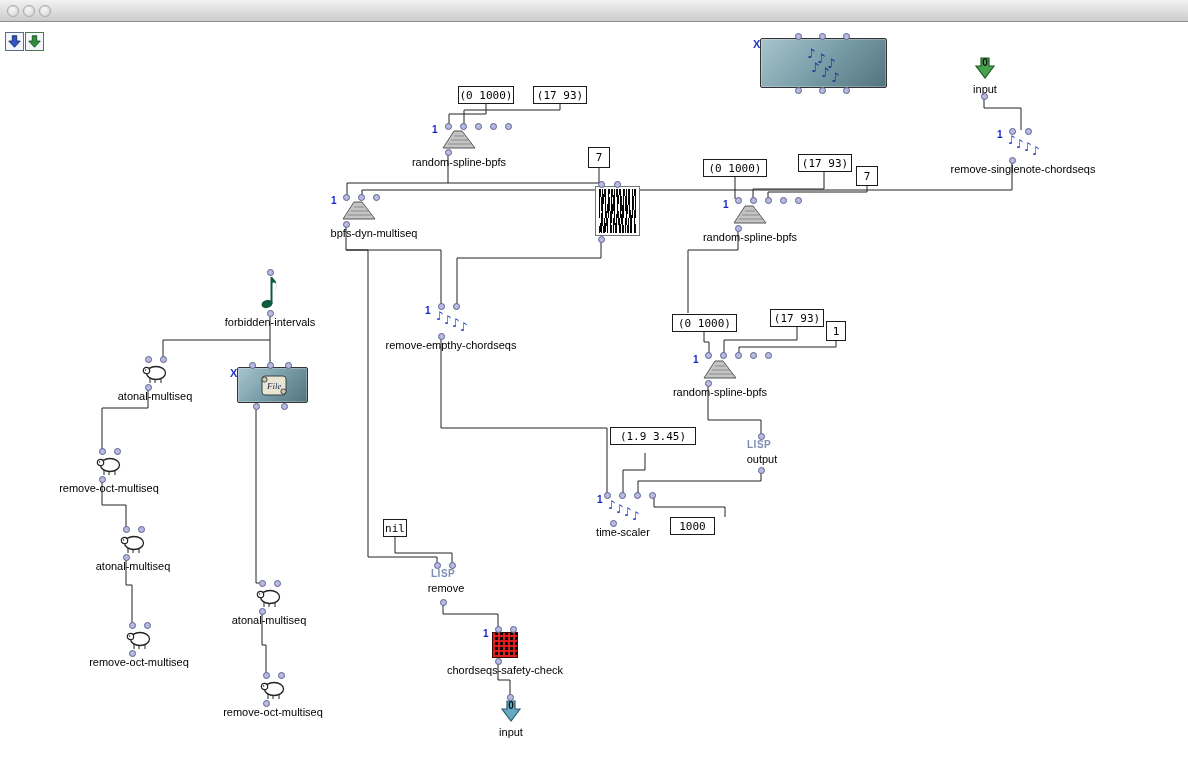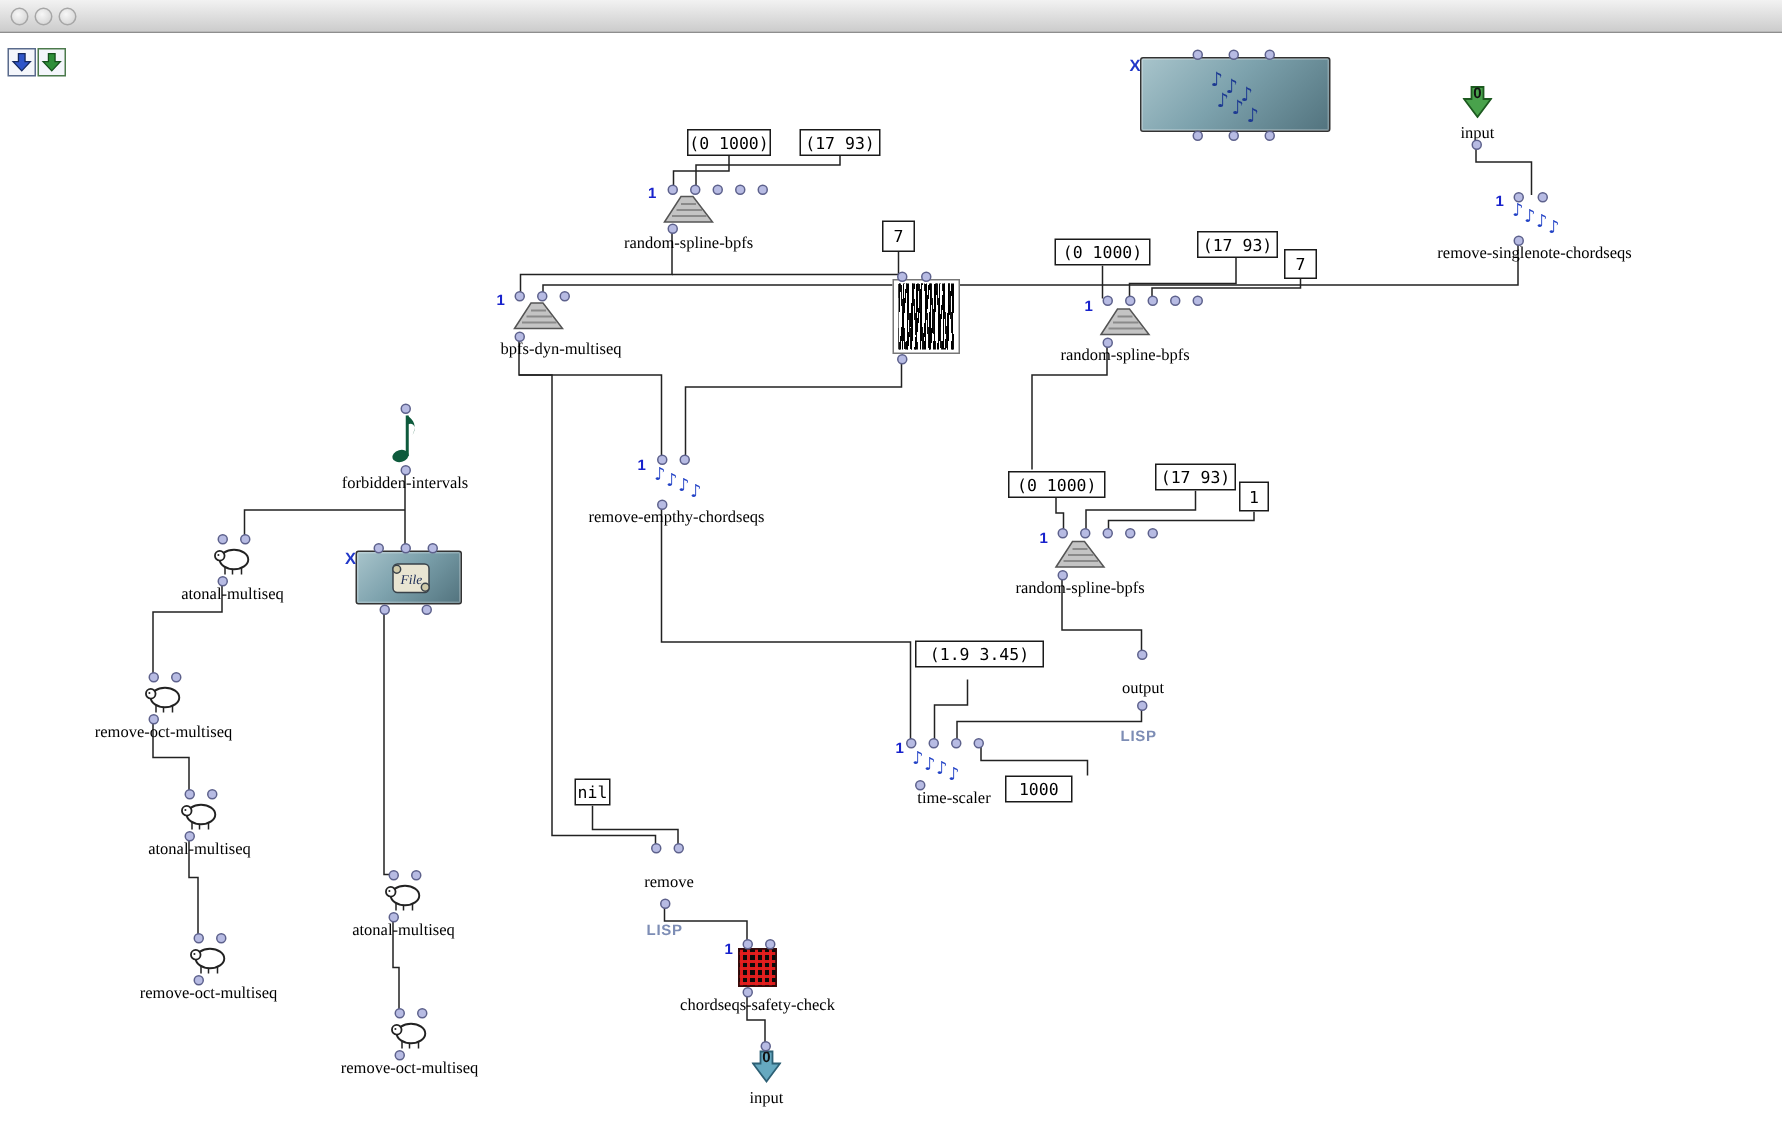--- a/index.html
+++ b/index.html
@@ -18,24 +18,24 @@
   #scene{position:absolute;left:0;top:0;width:1188px;height:757px;z-index:2;}
   .port{position:absolute;width:7px;height:7px;border-radius:50%;box-sizing:border-box;
     background:#b7bbe3;border:1px solid #5d618c;z-index:4;}
   
   .valuebox{position:absolute;background:#fff;border:1px solid #1a1a1a;box-sizing:border-box;
     font-family:"DejaVu Sans Mono",monospace;font-size:11px;line-height:1;
     display:flex;align-items:center;justify-content:center;z-index:2;white-space:nowrap;}
   .funcbox,.lispbox,.iobox{position:absolute;z-index:2;}
   .funcbox .icon,.iobox .icon{position:absolute;left:0;top:0;}
   .nodelabel{position:absolute;font-size:11px;color:#000;white-space:nowrap;
-    transform:translateX(-50%);z-index:2;line-height:1.15;font-family:Liberation Serif, serif;}
+    transform:translateX(-50%);z-index:2;line-height:1.15;}
   .badge{position:absolute;color:#1822cc;font-weight:bold;font-size:10px;z-index:3;line-height:1;}
   .xmark{position:absolute;color:#2238c8;font-weight:bold;font-size:11px;z-index:4;line-height:1;}
-  .lisp-word{color:#7d8db5;font-weight:bold;font-size:10px;letter-spacing:.5px;line-height:1;margin-top:47px;}
+  .lisp-word{color:#7d8db5;font-weight:bold;font-size:10px;letter-spacing:.5px;line-height:1;}
   .io-num{position:absolute;top:1px;left:0;width:20px;text-align:center;
     font-size:10px;font-weight:bold;color:#111;z-index:3;line-height:1;}
   .tealbox{position:absolute;border:1px solid #333;border-radius:2px;z-index:2;box-sizing:border-box;
     background:linear-gradient(135deg,#a8c4cb 0%,#7da2ad 45%,#52737e 100%);
     box-shadow:inset 0 0 0 1px rgba(255,255,255,.25);}
   .tealbox .icon{position:absolute;}
   .note-char{position:absolute;color:#2343c6;font-size:12px;line-height:1;font-family:"DejaVu Sans",sans-serif;}
   .tealnote{color:#1d3a92;font-size:13px;}
   .scribblebox{position:absolute;background:#fff;border:1px solid #777;z-index:2;box-sizing:border-box;}
   .scribfill{position:absolute;left:3px;right:3px;top:2px;bottom:2px;
@@ -208,21 +208,21 @@
       <div class="nodelabel" style="left: 13px; top: 28px;">remove-oct-multiseq</div>
     </div>
     <div class="funcbox" style="left: 606px; top: 498px; width: 34px; height: 22px;">
       <div class="icon" style="width: 34px; height: 22px;">
         <span class="note-char" style="left:2px;top:1px">♪</span>
         <span class="note-char" style="left:10px;top:4.5px">♪</span>
         <span class="note-char" style="left:18px;top:8px">♪</span>
         <span class="note-char" style="left:26px;top:11.5px">♪</span>
       </div>
       <div class="badge" style="left: -9px; top: -3px;">1</div>
-      <div class="nodelabel" style="left: 30px; top: 28px;">time-scaler</div>
+      <div class="nodelabel" style="left: 17px; top: 28px;">time-scaler</div>
     </div>
     <div class="valuebox" style="left: 670px; top: 517px; width: 45px; height: 18px;">1000</div>
     <div class="funcbox" style="left: 120px; top: 532px; width: 26px; height: 22px;">
       <div class="icon" style="width: 26px; height: 22px;"><svg width="100%" height="100%" viewBox="0 0 26 22">
           <path d="M8 16 L8 21 M13 17 L13 21 M19 16 L19 21" stroke="#222" stroke-width="1"></path>
           <ellipse cx="14" cy="11" rx="9.5" ry="6.5" fill="#fff" stroke="#222" stroke-width="1.3"></ellipse>
           <circle cx="4.5" cy="8.5" r="3.2" fill="#fff" stroke="#222" stroke-width="1.2"></circle>
           <circle cx="3.6" cy="8" r="0.7" fill="#222"></circle>
         </svg></div>
       <div class="nodelabel" style="left: 13px; top: 28px;">atonal-multiseq</div>

